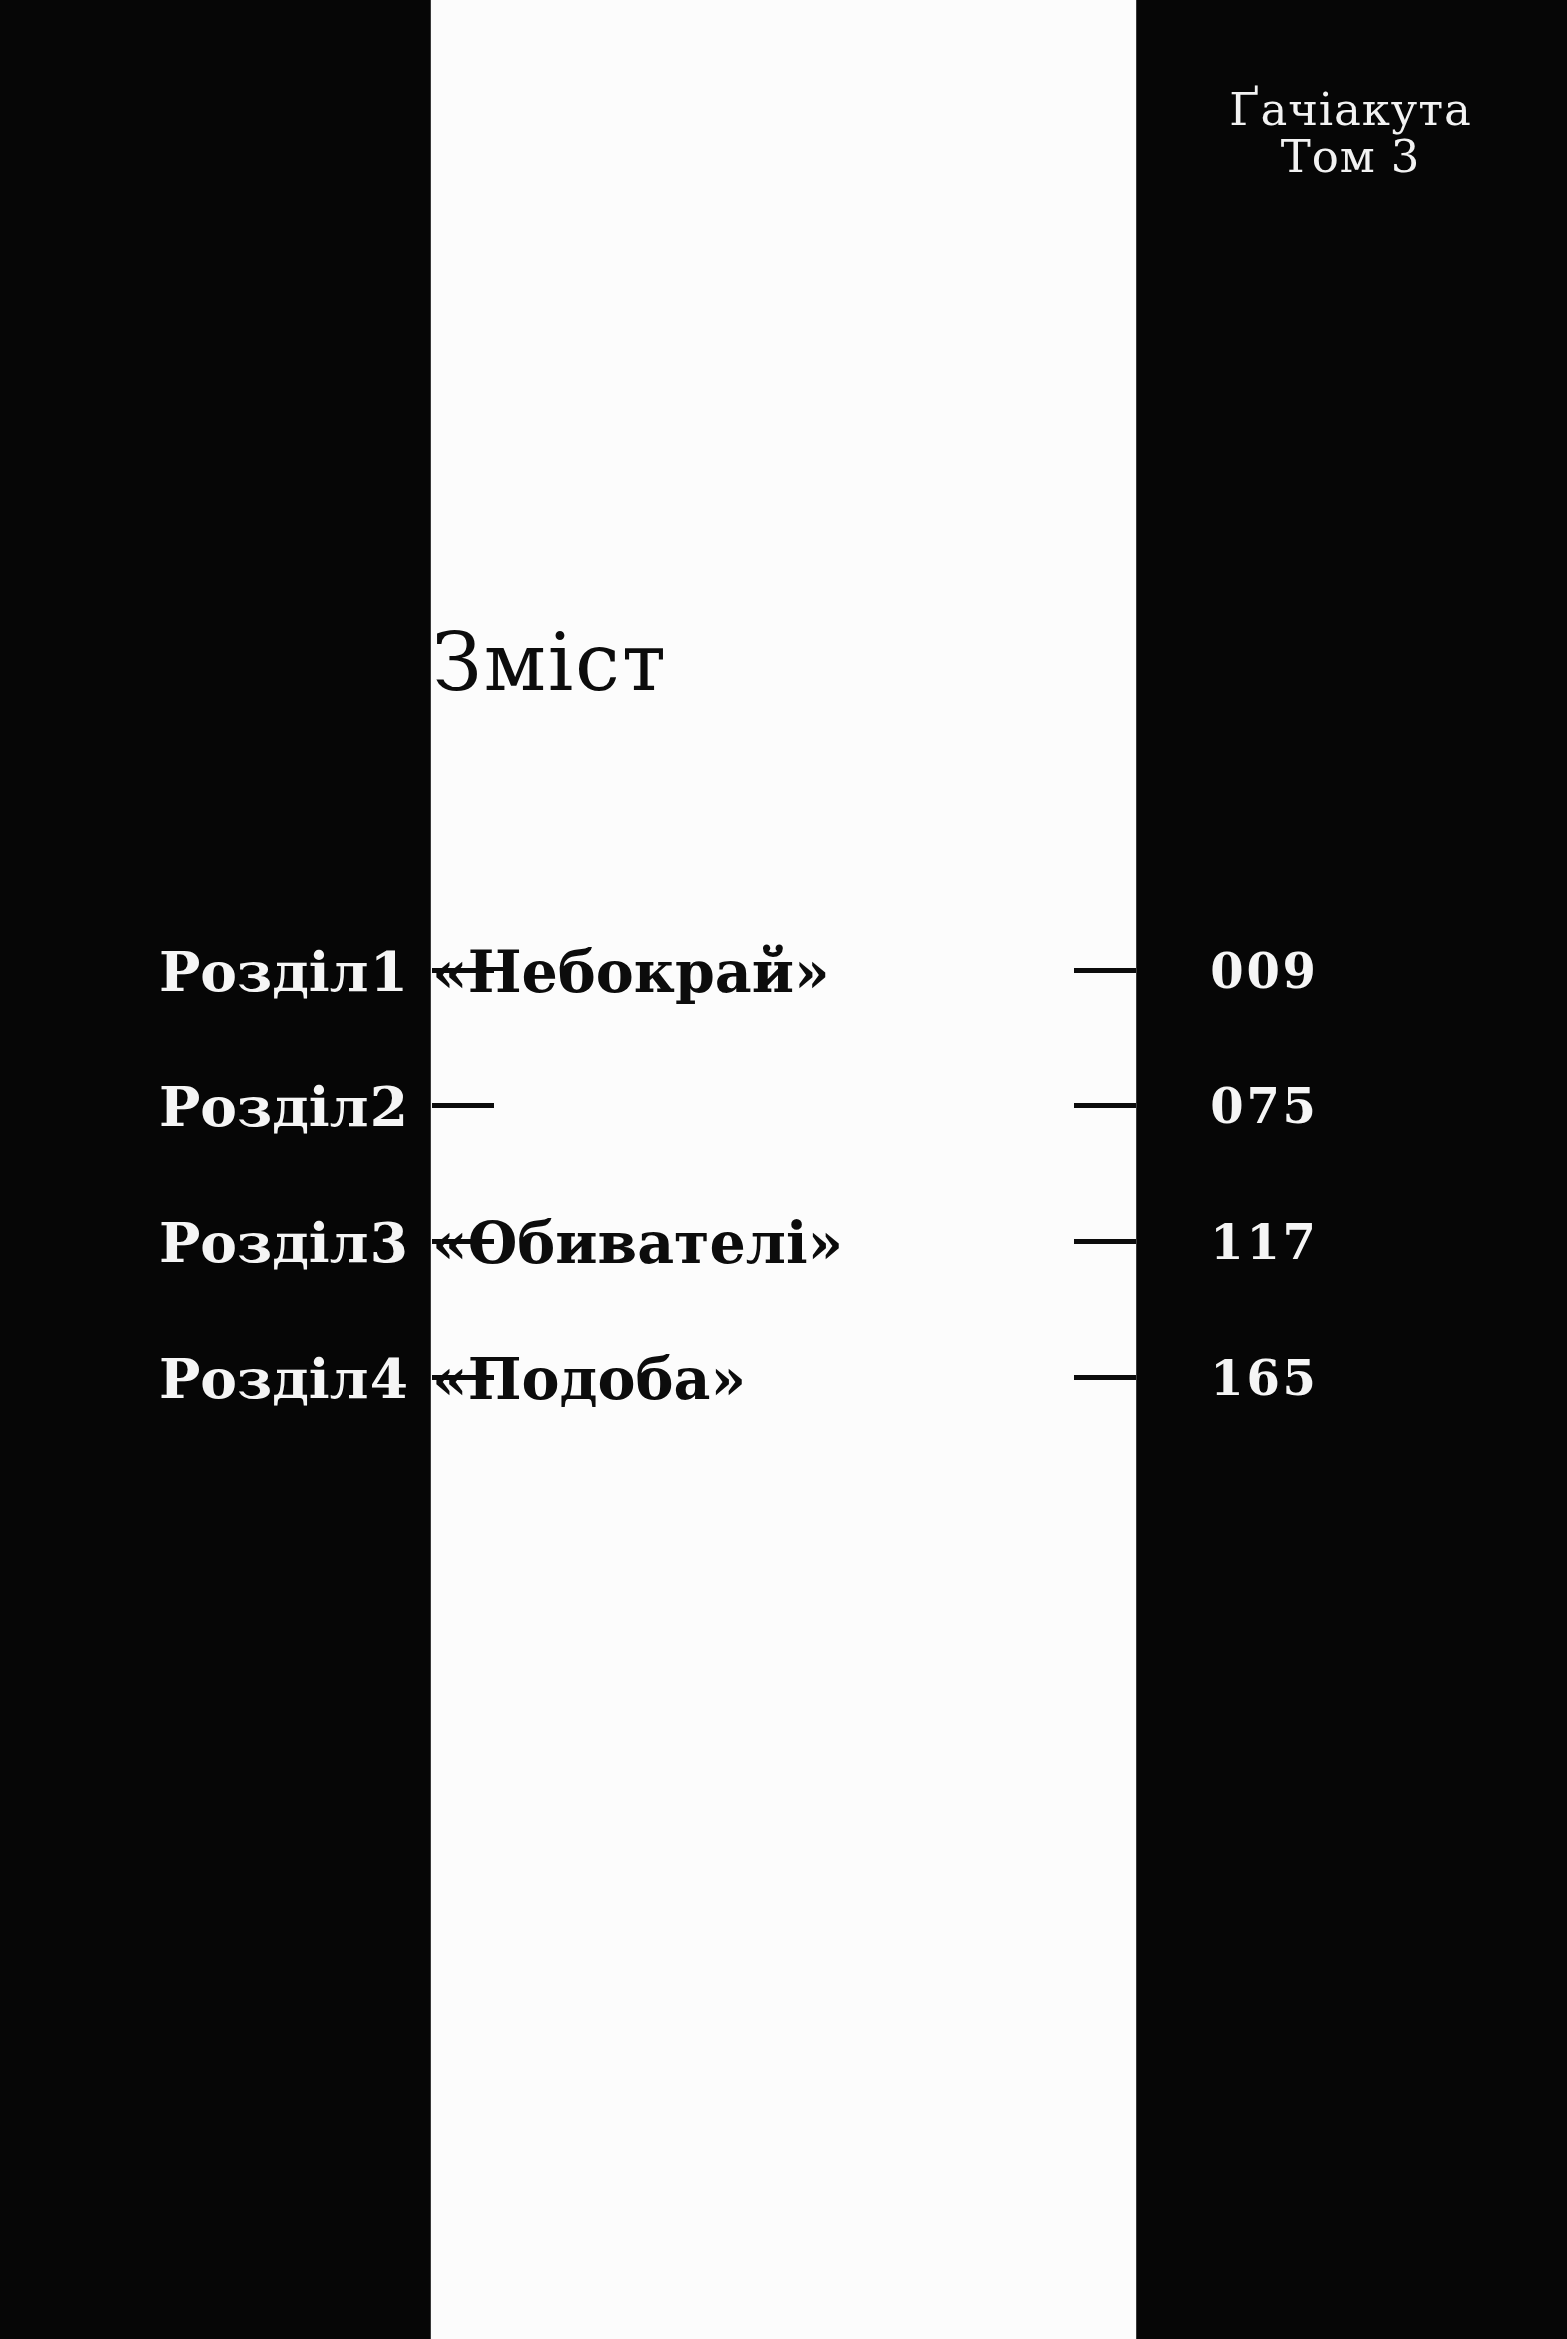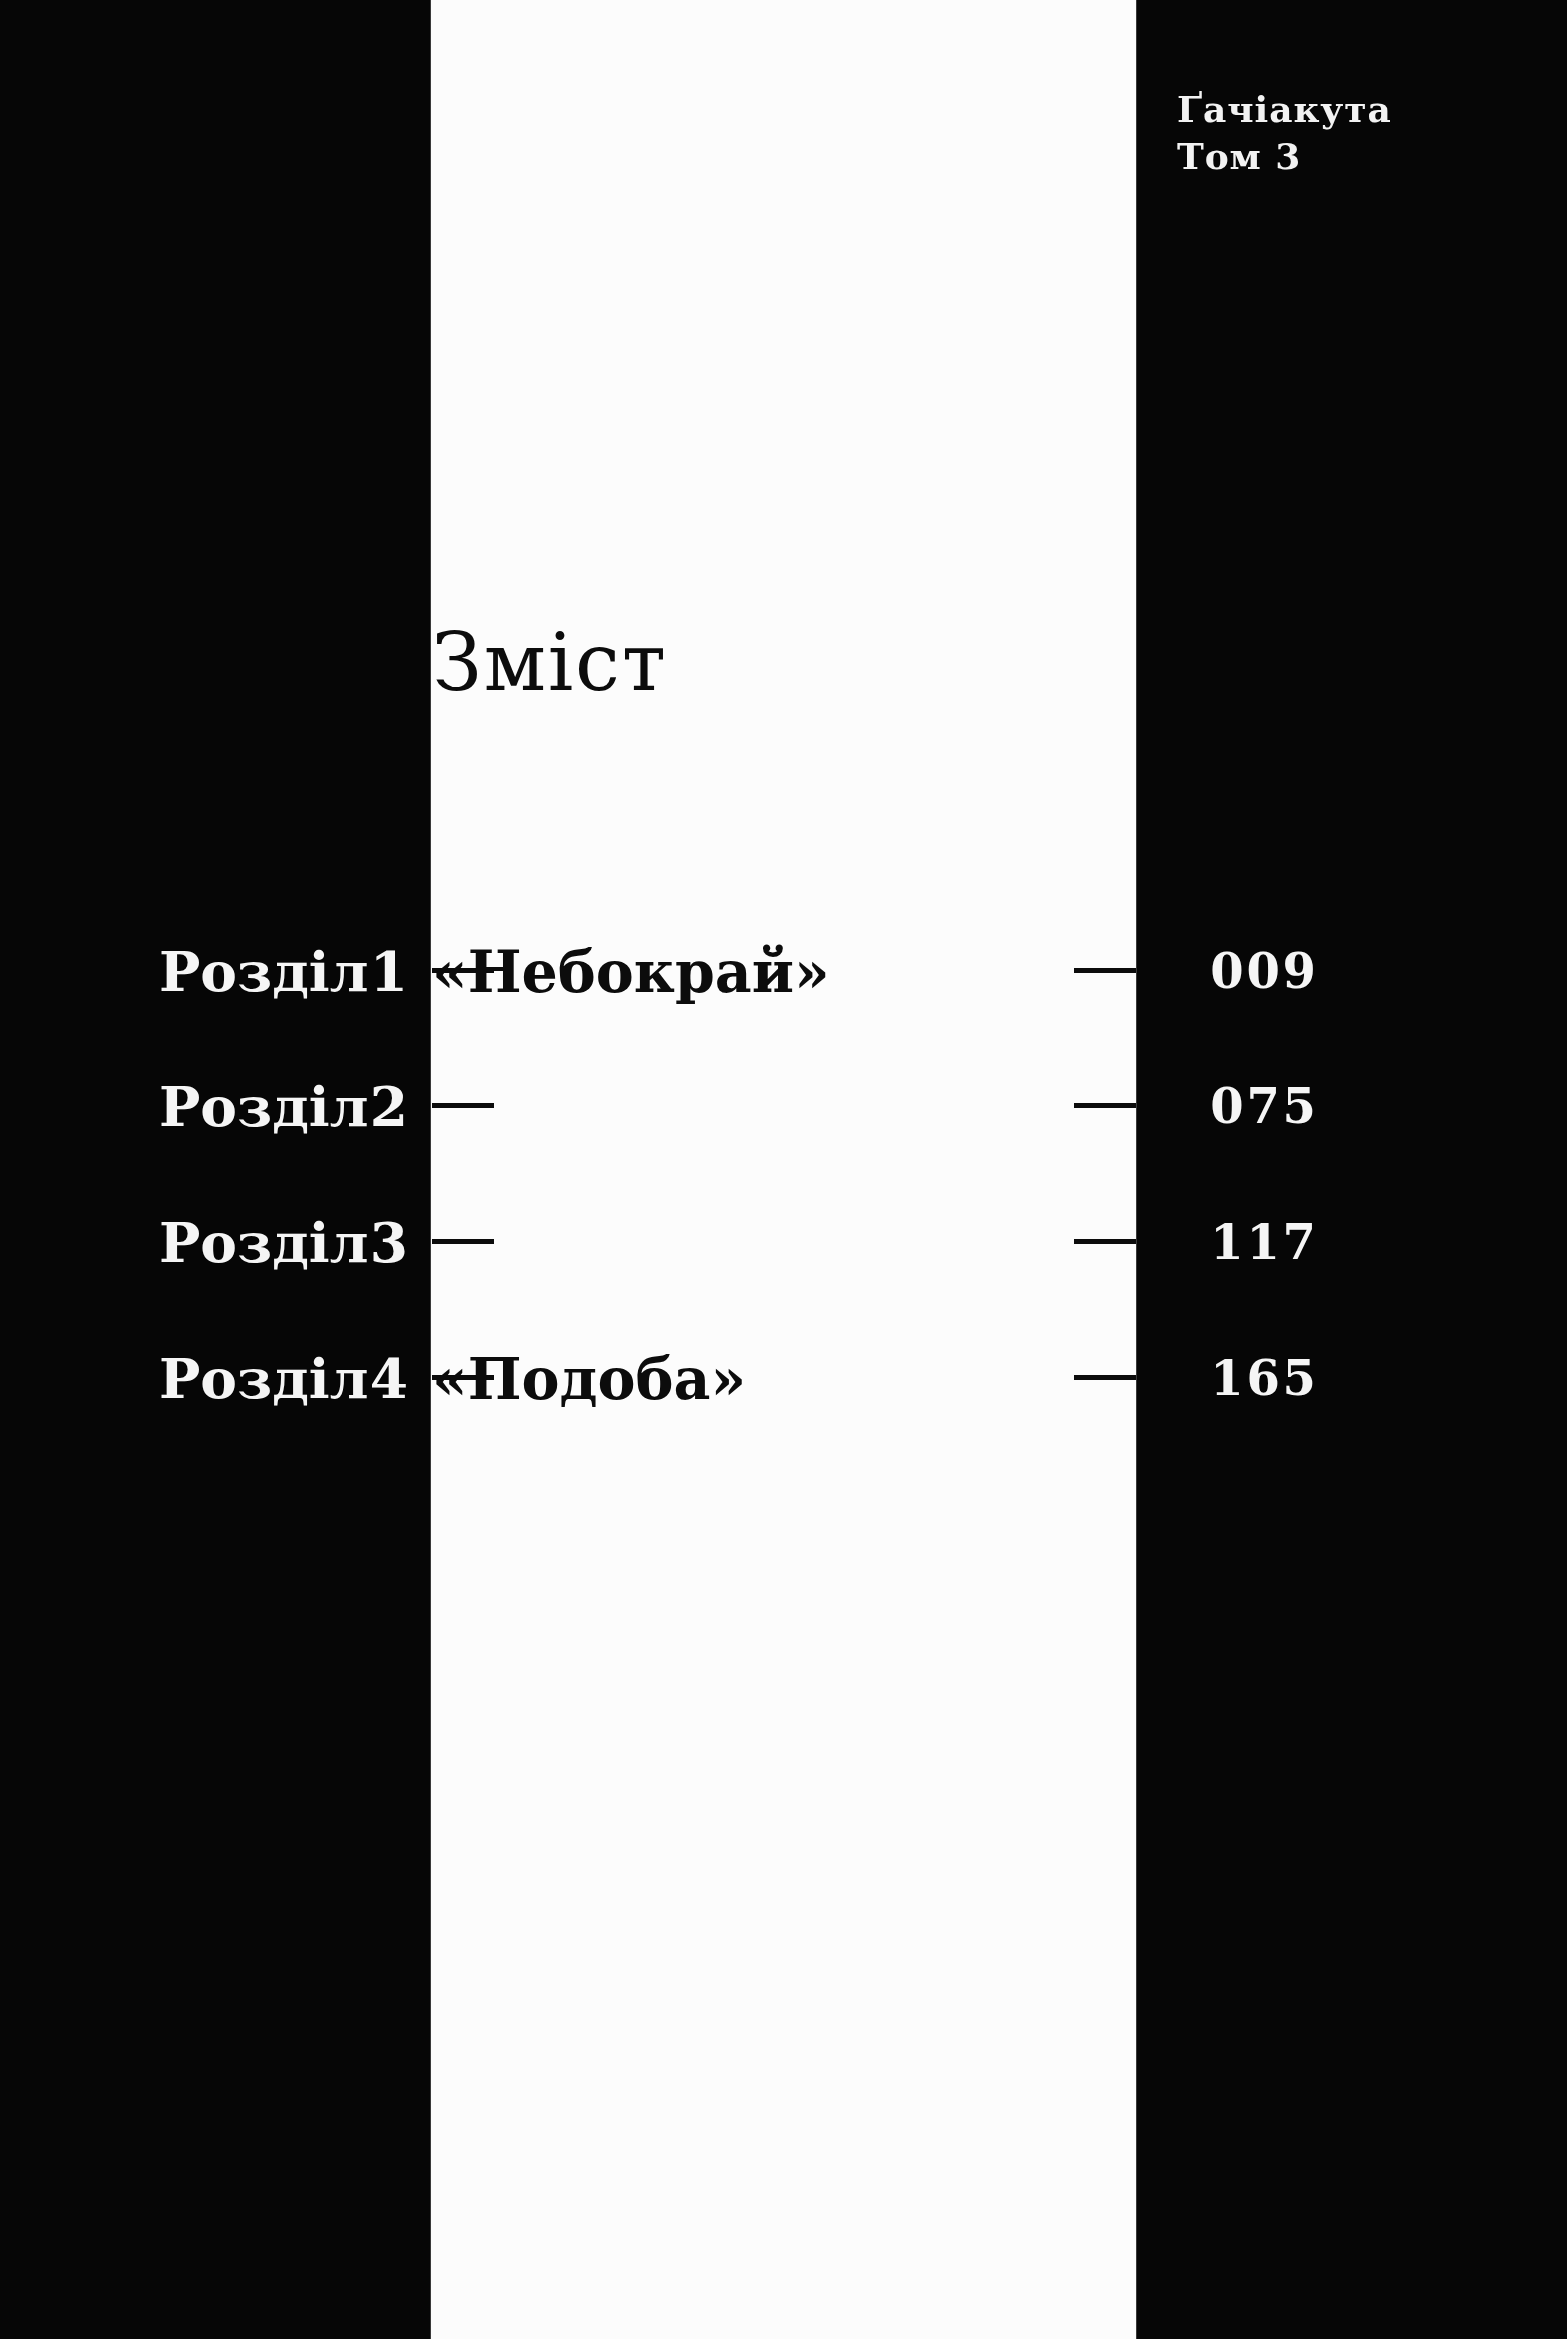--- a/index.html
+++ b/index.html
@@ -28,23 +28,24 @@
     border-left: 1.8px solid #3a3a3a;
     border-right: 1.8px solid #3a3a3a;
     box-sizing: border-box;
   }
   
   .header-block {
     position: absolute;
     top: 86px;
     left: 1177px;
     width: 347px;
+    text-align: center;
     color: #f2f2f2;
-    font-weight: bold;
-    font-size: 36px;
+    font-weight: normal;
+    font-size: 45px;
     line-height: 47px;
     letter-spacing: 0.9px;
   }
   
   .contents-title {
     position: absolute;
     top: 619px;
     left: 432px;
     width: 704px;
     text-align: left;
@@ -152,20 +153,21 @@
     <div class="dash dash-right"></div>
     <div class="page-num">075</div>
   </div>
 
   <div class="toc-row r2">
     <div class="chapter-label">
       <span>Розділ</span>
       <span>3</span>
     </div>
     <div class="dash dash-left"></div>
+    <div class="chapter-title">«Обивателі»</div>
     <div class="dash dash-right"></div>
     <div class="page-num">117</div>
   </div>
 
   <div class="toc-row r3">
     <div class="chapter-label">
       <span>Розділ</span>
       <span>4</span>
     </div>
     <div class="dash dash-left"></div>

